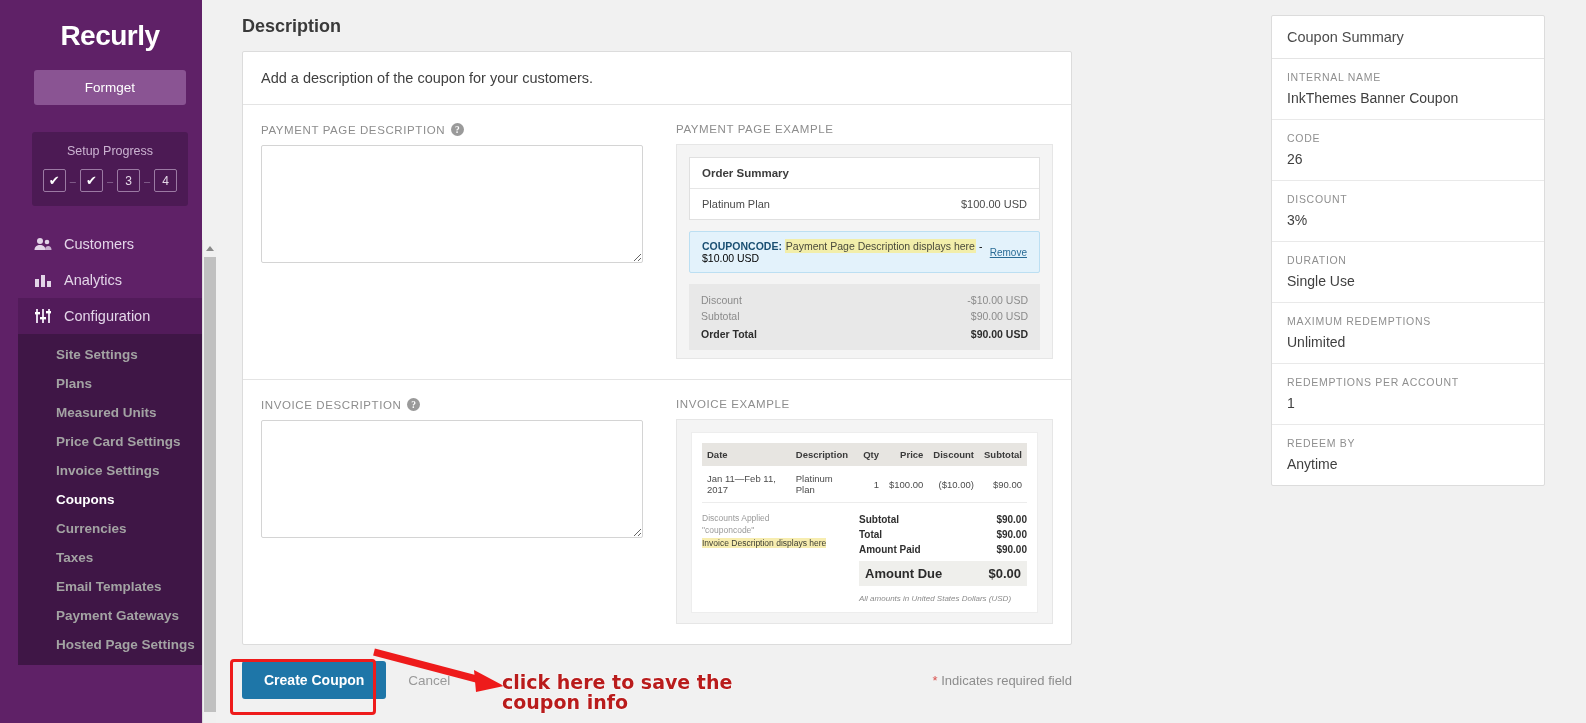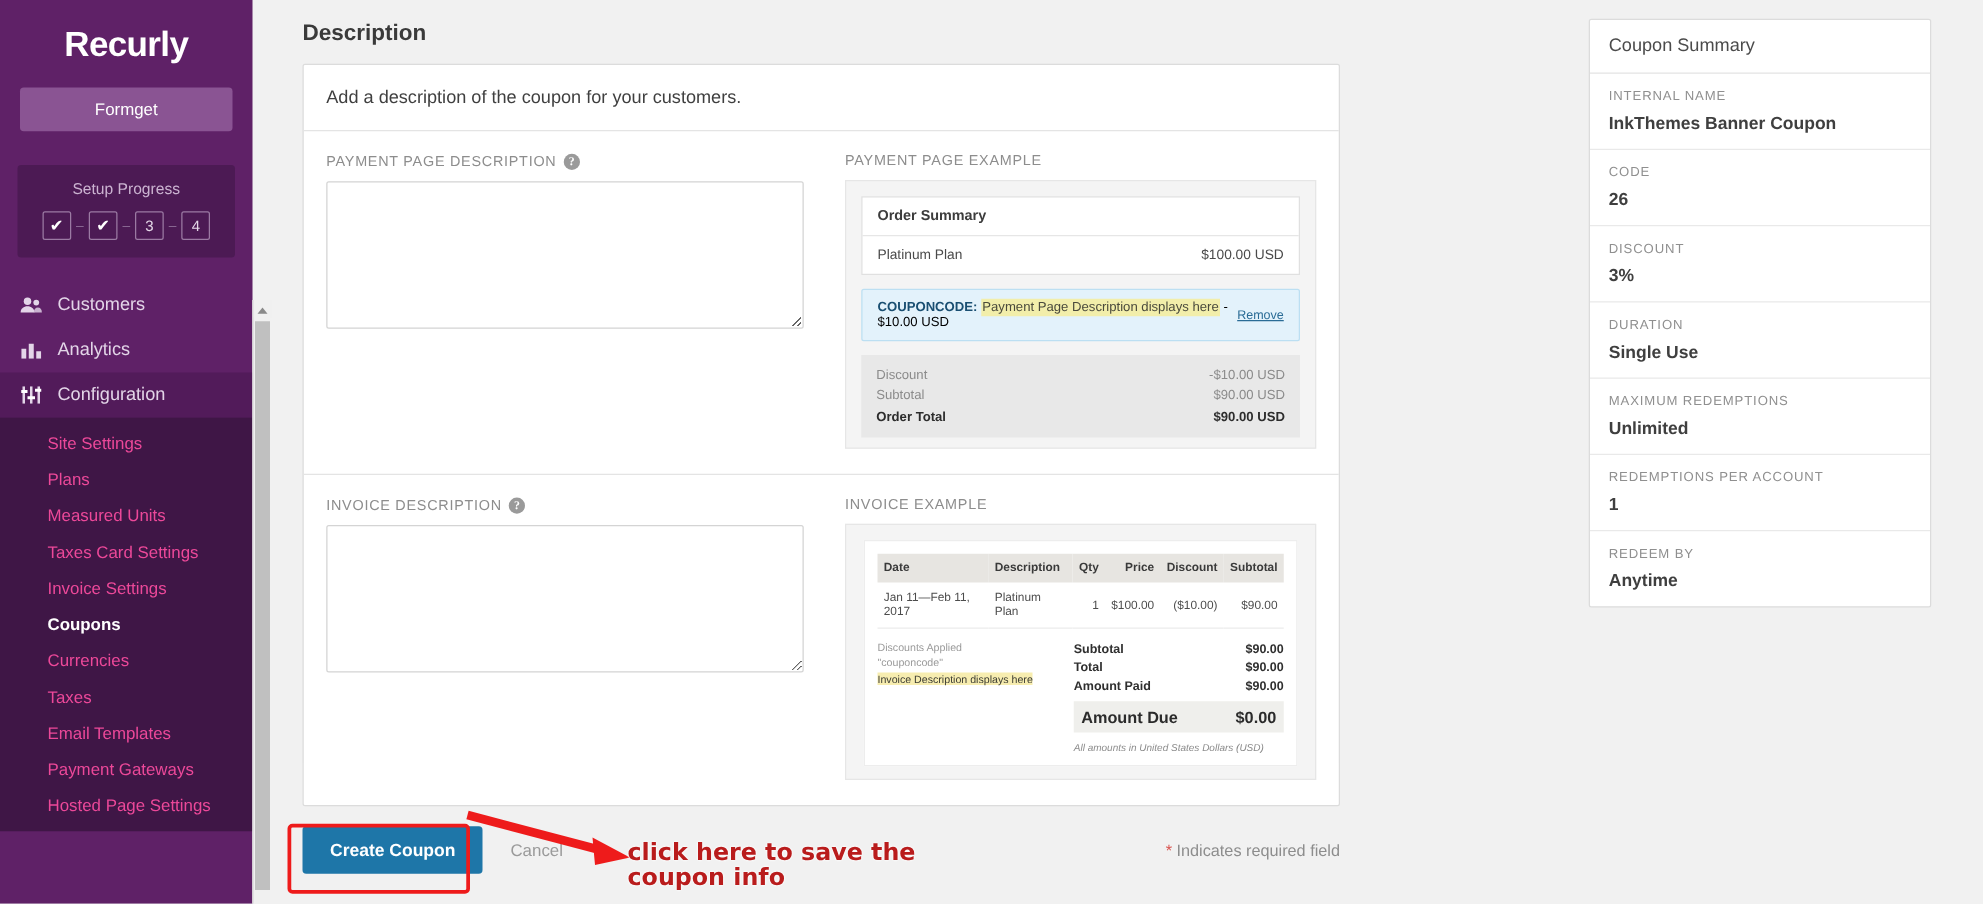--- a/index.html
+++ b/index.html
@@ -11,20 +11,21 @@
   }
   .app { position: relative; width: 1586px; height: 723px; display: flex; }
 
   
   .sidebar {
     width: 202px; height: 723px;
     background: #5f2167;
     flex: 0 0 202px;
     position: relative;
     overflow: hidden;
+    padding-left: 18px;
   }
   .brand {
     text-align: center;
     padding: 20px 0 8px;
   }
   .brand-text {
     color: #fff;
     font-size: 28px;
     font-weight: bold;
     letter-spacing: -0.5px;
@@ -75,24 +76,25 @@
   .nav-item.active-parent { background: #521b5a; }
   .nav-icon {
     width: 22px; height: 16px;
     margin-right: 10px;
     display: inline-flex; align-items: center; justify-content: center;
   }
   .subnav { background: #3f1646; padding: 6px 0 6px; }
   .sub-item {
     display: block;
     padding: 7px 0 7px 38px;
-    color: #ec4899;
+    color: #a3a3a3;
     font-size: 13.5px;
     cursor: pointer;
     text-decoration: none;
+    font-weight: bold;
   }
   .sub-item.active { color: #fff; font-weight: bold; }
 
   .sb-track {
     position: absolute; top: 240px; left: 202px;
     width: 14px; height: 483px;
     background: #f0f0f0;
     border-left: 1px solid #dcdcdc;
   }
   .sb-arrow {
@@ -291,21 +293,21 @@
     padding: 13px 15px;
     font-size: 14.5px; color: #4b4b4b;
     border-bottom: 1px solid #e4e4e4;
   }
   .summary-row { padding: 12px 15px 13px; border-bottom: 1px solid #e9e9e9; }
   .summary-row:last-child { border-bottom: none; }
   .summary-label {
     font-size: 10.5px; letter-spacing: 0.7px;
     color: #8f8f8f; text-transform: uppercase; margin-bottom: 7px;
   }
-  .summary-value { font-size: 14px; color: #3f3f3f; font-weight: bold; }
+  .summary-value { font-size: 14px; color: #3f3f3f; }
 </style>
 </head>
 <body>
 
 <div class="app">
 
   <div class="sidebar">
     <div class="brand">
       <span class="brand-text">Recurly</span>
     </div>
@@ -358,21 +360,21 @@
             </svg>
         </span>
         <span>Configuration</span>
       </div>
     </div>
 
     <div class="subnav">
       <a class="sub-item">Site Settings</a>
       <a class="sub-item">Plans</a>
       <a class="sub-item">Measured Units</a>
-      <a class="sub-item">Taxes Card Settings</a>
+      <a class="sub-item">Price Card Settings</a>
       <a class="sub-item">Invoice Settings</a>
       <a class="sub-item active">Coupons</a>
       <a class="sub-item">Currencies</a>
       <a class="sub-item">Taxes</a>
       <a class="sub-item">Email Templates</a>
       <a class="sub-item">Payment Gateways</a>
       <a class="sub-item">Hosted Page Settings</a>
     </div>
   </div>
 

